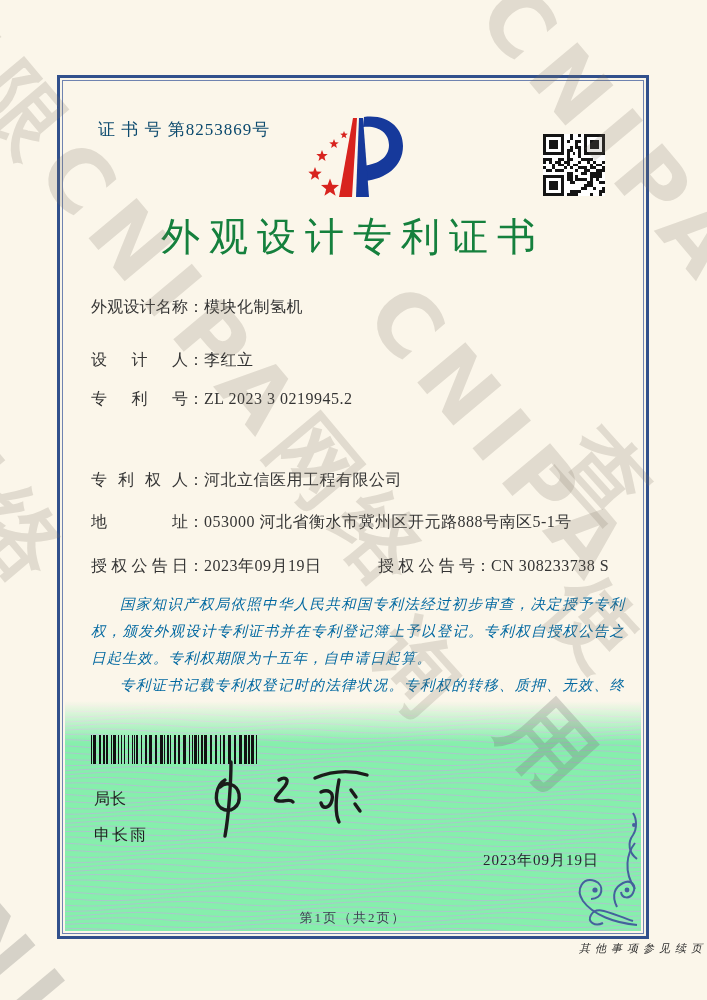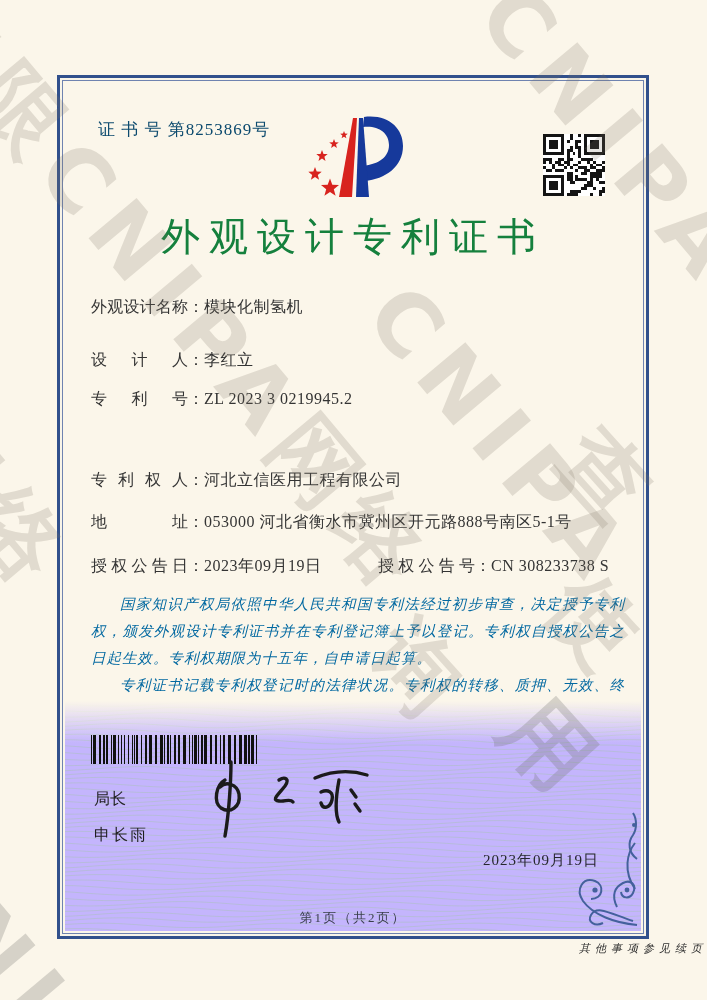--- a/index.html
+++ b/index.html
@@ -58,21 +58,21 @@
   .body-text{
     position:absolute;left:31px;top:513px;width:534px;
     font-size:14.5px;line-height:27px;
     font-style:italic;color:#0369a1;
     text-align:justify;letter-spacing:1px;
   }
   .body-text p{margin:0;text-indent:2em;}
   
   .wave-section{
     position:absolute;left:5px;right:5px;bottom:5px;height:230px;
-    background:#c4b5fd;overflow:hidden;
+    background:#86efac;overflow:hidden;
   }
   .wave-section svg.waves{position:absolute;inset:0;}
   .wave-fade{
     position:absolute;left:0;right:0;top:0;height:42px;
     background:linear-gradient(#fbf6ea,rgba(251,246,234,0));
   }
   .barcode{position:absolute;left:26px;top:34px;width:166px;height:29px;}
   .director-title{position:absolute;left:29px;top:88px;font-size:16px;color:#1f1f1f;
     font-family:"Liberation Sans","DejaVu Sans",sans-serif;}
   .director-name{position:absolute;left:29px;top:124px;font-size:16px;color:#1f1f1f;

